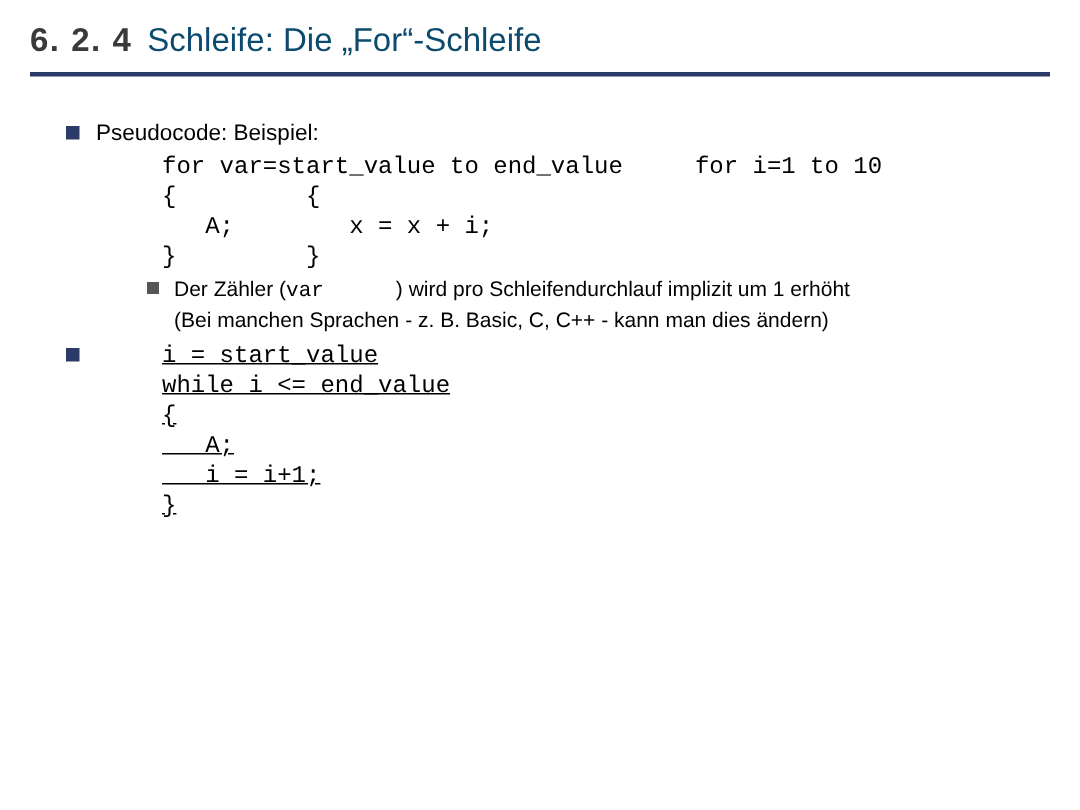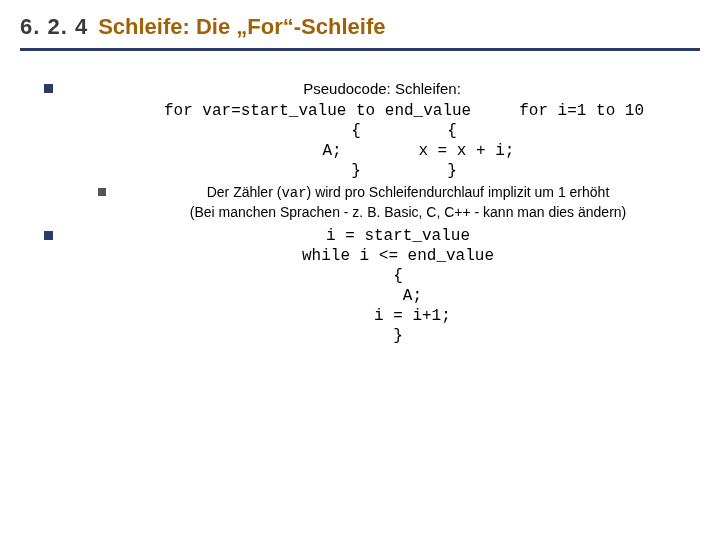--- a/index.html
+++ b/index.html
@@ -10,40 +10,39 @@
     background: #ffffff;
     font-family: Arial, Helvetica, sans-serif;
     color: #000;
     overflow: hidden;
   }
   .slide {
     box-sizing: border-box;
     width: 720px;
     height: 540px;
     padding: 14px 20px 20px 20px;
-    text-align: center;
   }
   .title-row {
     display: flex;
     align-items: baseline;
     gap: 10px;
     padding-bottom: 8px;
     border-bottom: 3px solid #2b3a67;
     margin-bottom: 28px;
   }
   .title-num {
     font-size: 22px;
     font-weight: bold;
     color: #3a3a3a;
     letter-spacing: 1px;
   }
   .title-text {
     font-size: 22px;
-    font-weight: bold;
-    color: #a16207;
+    font-weight: normal;
+    color: #0c4a6e;
   }
   ul.top {
     list-style: none;
     margin: 0;
     padding: 0 0 0 24px;
   }
   ul.top > li {
     position: relative;
     padding-left: 20px;
     margin-bottom: 4px;
@@ -80,48 +79,49 @@
     background: #555;
   }
   .codeblock {
     font-family: "Courier New", Courier, monospace;
     font-size: 16px;
     white-space: pre;
     margin: 2px 0 2px 44px;
     line-height: 1.25;
   }
   .codeblock.small-indent {
-    margin-left: 32px;
+    margin-left: 44px;
+    text-decoration: underline;
   }
   .mono {
     font-family: Liberation Mono, monospace;
   }
 </style>
 </head>
 <body>
 
 <div class="slide">
 
   <div class="title-row">
     <span class="title-num">6. 2. 4</span>
     <span class="title-text">Schleife: Die „For“-Schleife</span>
   </div>
 
   <ul class="top">
 
 
     <li>
-      <span>Pseudocode:  Schleifen:</span>
+      <span>Pseudocode:  Beispiel:</span>
       <div class="codeblock">for var=start_value to end_value     for i=1 to 10
 {         {
    A;        x = x + i;
 }         }</div>
       <ul class="sub">
         <li>
-          <span>Der Zähler (</span><span class="mono">var</span><span style="white-space: pre-line;">) wird pro Schleifendurchlauf implizit um 1 erhöht
+          <span>Der Zähler (</span><span class="mono">var</span><span style="white-space: pre-line; margin-left: 48px;">) wird pro Schleifendurchlauf implizit um 1 erhöht
 (Bei manchen Sprachen - z. B. Basic, C, C++ - kann man dies ändern)</span>
         </li>
       </ul>
     </li>
 
     <li>
       <div class="codeblock small-indent">i = start_value
 while i &lt;= end_value
 {
    A;

